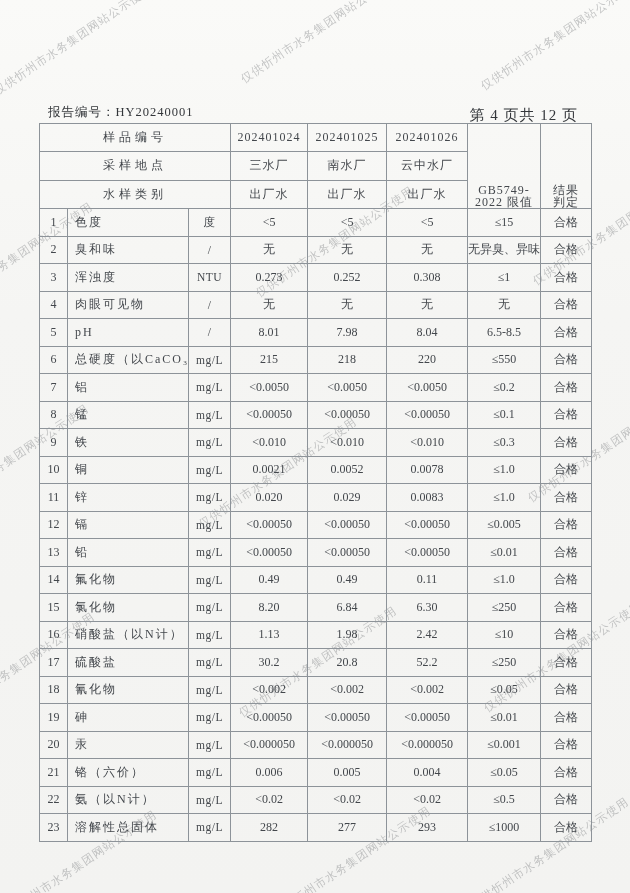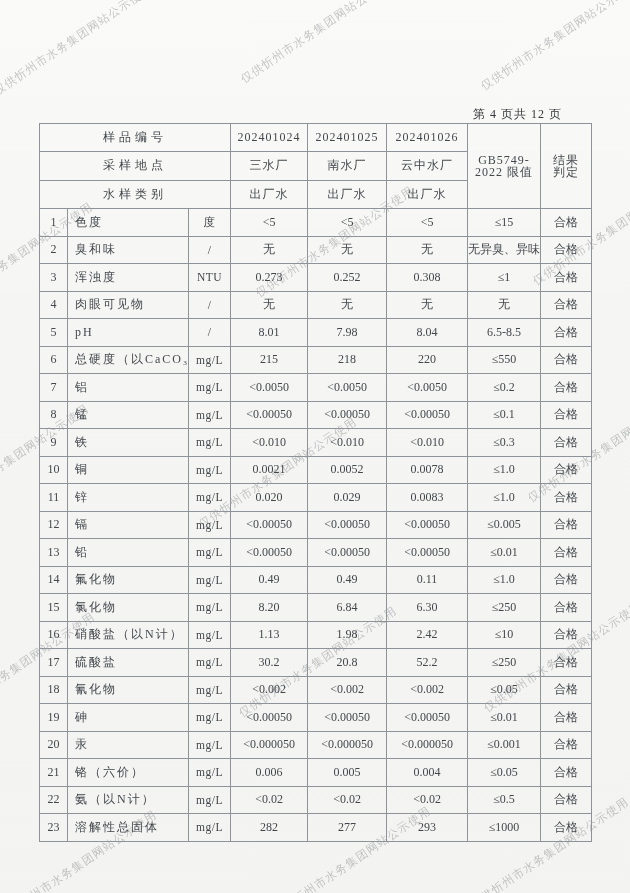--- a/index.html
+++ b/index.html
@@ -39,22 +39,22 @@
     position: absolute;
     top: 104px;
     left: 48px;
     font-size: 12.5px;
     letter-spacing: 1px;
     color: #33363a;
   }
   .meta-right {
     position: absolute;
     top: 106px;
-    right: 68px;
-    font-size: 12px;
+    right: 52px;
+    font-size: 15px;
     letter-spacing: 1px;
     color: #33363a;
   }
   
   .tbl-wrap { position: absolute; top: 123px; left: 39px; }
   table.report {
     border-collapse: collapse;
     table-layout: fixed;
     width: 552px;
   }
@@ -71,21 +71,21 @@
   }
   thead td { height: 28px; letter-spacing: 1px; }
   td.hdr-label { letter-spacing: 4px; }
   td.merged-hdr > div { line-height: 1; }
   td.merged-hdr {
     letter-spacing: 1px;
   }
   .merged-inner {
     display: flex;
     flex-direction: column;
-    justify-content: center;
+    justify-content: flex-end;
     height: 84px;
   }
   tbody td.name-cell {
     text-align: left;
     padding-left: 7px;
     letter-spacing: 2px;
   }
   tbody td.num-cell { letter-spacing: 0; }
   tbody td.unit-cell { font-size: 11.5px; letter-spacing: 0.5px; }
 </style>
@@ -105,20 +105,23 @@
     <span class="wm" style="left:278px; top:473px;">仅供忻州市水务集团网站公示使用</span>
     <span class="wm" style="left:607px; top:447px;">仅供忻州市水务集团网站公示使用</span>
     <span class="wm" style="left:16px;  top:668px;">仅供忻州市水务集团网站公示使用</span>
     <span class="wm" style="left:318px; top:662px;">仅供忻州市水务集团网站公示使用</span>
     <span class="wm" style="left:563px; top:657px;">仅供忻州市水务集团网站公示使用</span>
     <span class="wm" style="left:78px;  top:866px;">仅供忻州市水务集团网站公示使用</span>
     <span class="wm" style="left:352px; top:862px;">仅供忻州市水务集团网站公示使用</span>
     <span class="wm" style="left:550px; top:853px;">仅供忻州市水务集团网站公示使用</span>
   </div>
 
+  <div class="meta-left">
+    <span>报告编号：</span><span>HY20240001</span>
+  </div>
   <div class="meta-right">第 4 页共 12 页</div>
 
   <div class="tbl-wrap">
     <table class="report">
       <colgroup>
         <col style="width:28px;">
         <col style="width:121px;">
         <col style="width:42px;">
         <col style="width:77px;">
         <col style="width:79px;">

